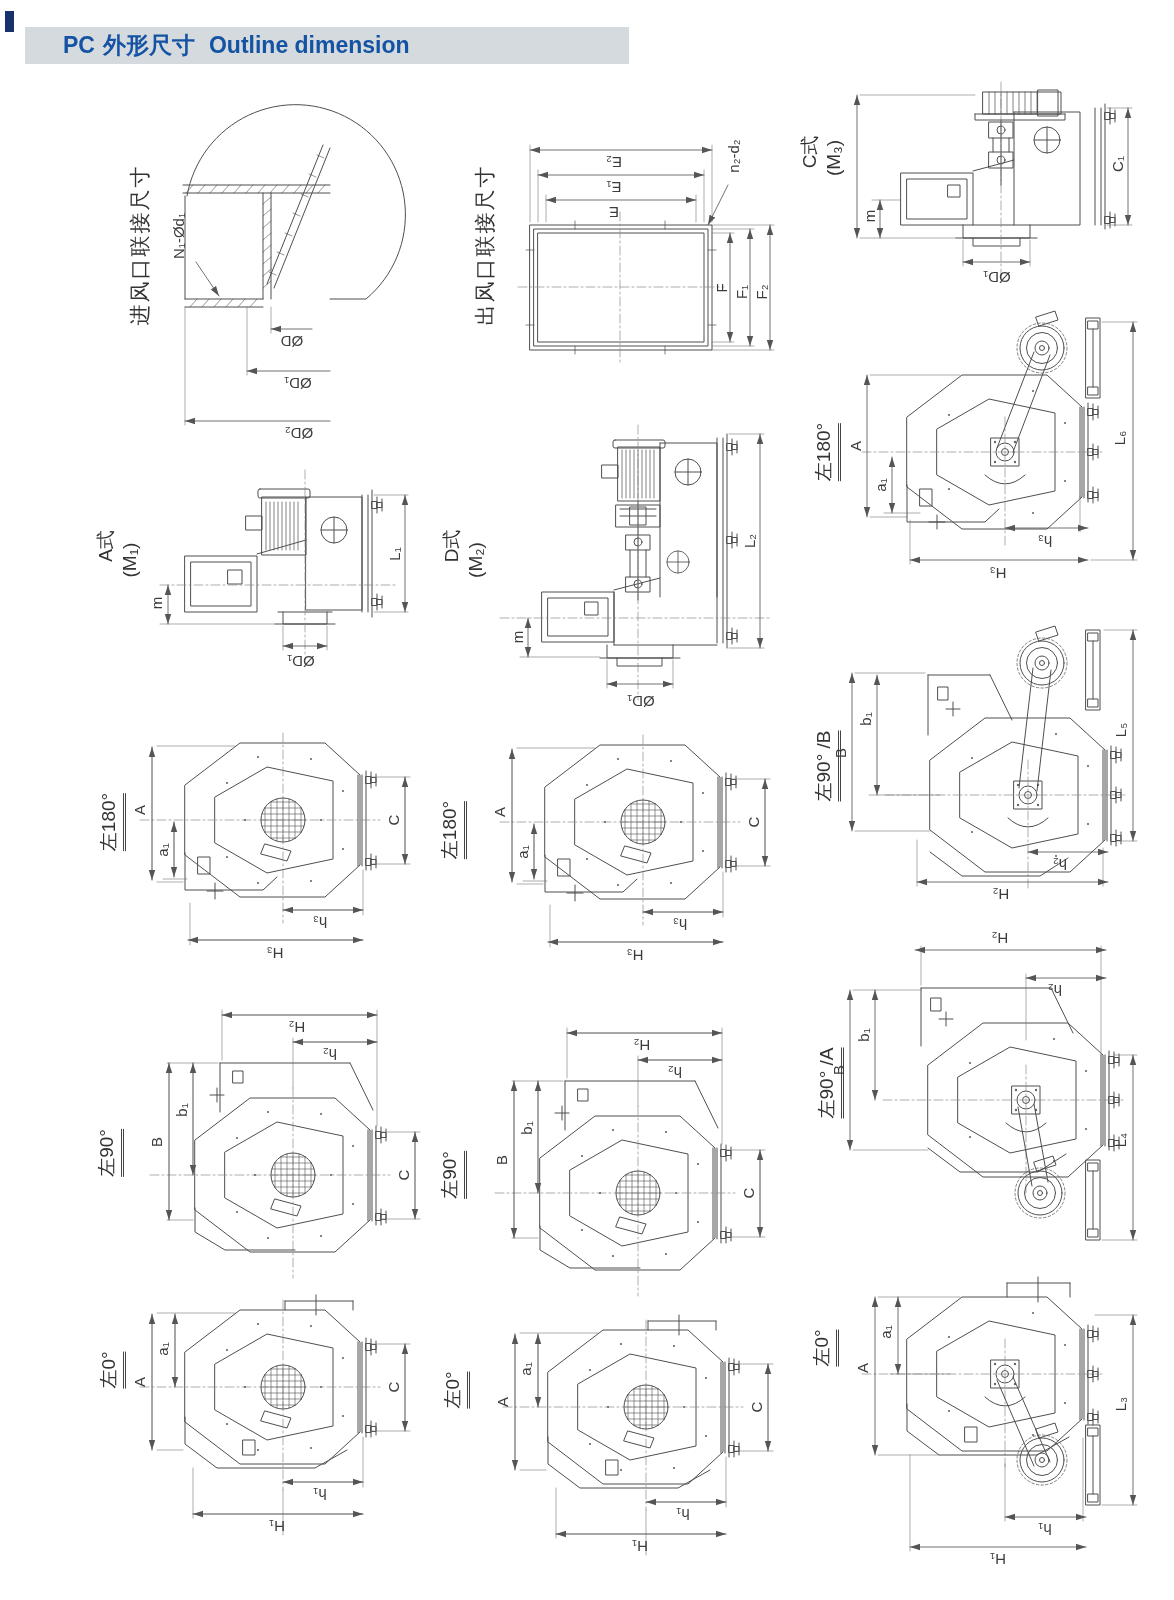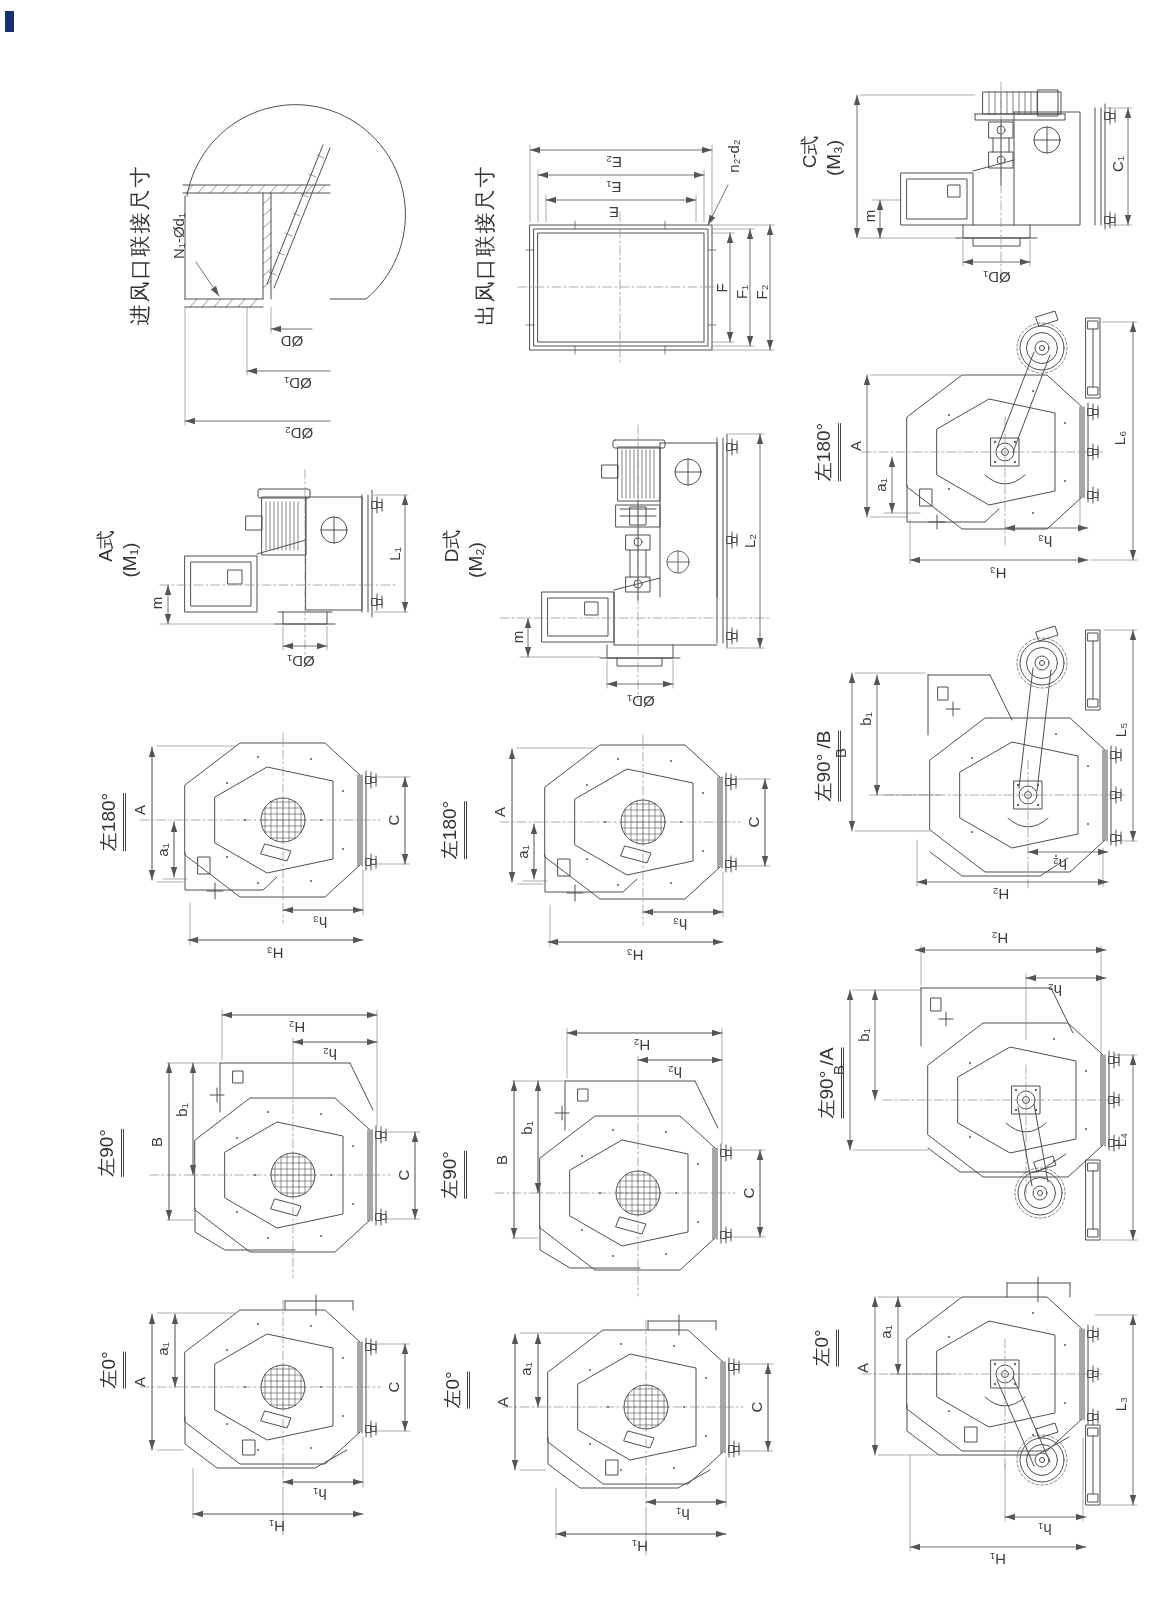--- a/index.html
+++ b/index.html
@@ -16,20 +16,25 @@
   .ttl{font-size:19px;color:#333;}
   .u{border-bottom:3px double #444;padding-bottom:1px;}
   .big{font-size:21px;letter-spacing:2px;color:#333;}
 </style>
 </head>
 <body>
 
 <div class="page">
   <div class="edge"></div>
 
+  <div class="hdr">
+    <span>PC</span>
+    <span style="margin-left:-6px;">外形尺寸</span>
+    <span>Outline dimension</span>
+  </div>
 
   <svg class="cnv" width="1174" height="1600" viewBox="0 0 1174 1600">
     <defs>
       <marker id="ar" markerUnits="userSpaceOnUse" markerWidth="11" markerHeight="9" refX="10" refY="4" orient="auto-start-reverse">
         <path d="M0,0.8L10,4L0,7.2Z" fill="#555" stroke="none"></path>
       </marker>
 
       <g id="bolt">
           <path d="M0,-3.5h5v7h-5z M5,-8v16 M5,-2.5h5v5h-5z M10,-6v12"></path>
         </g>

